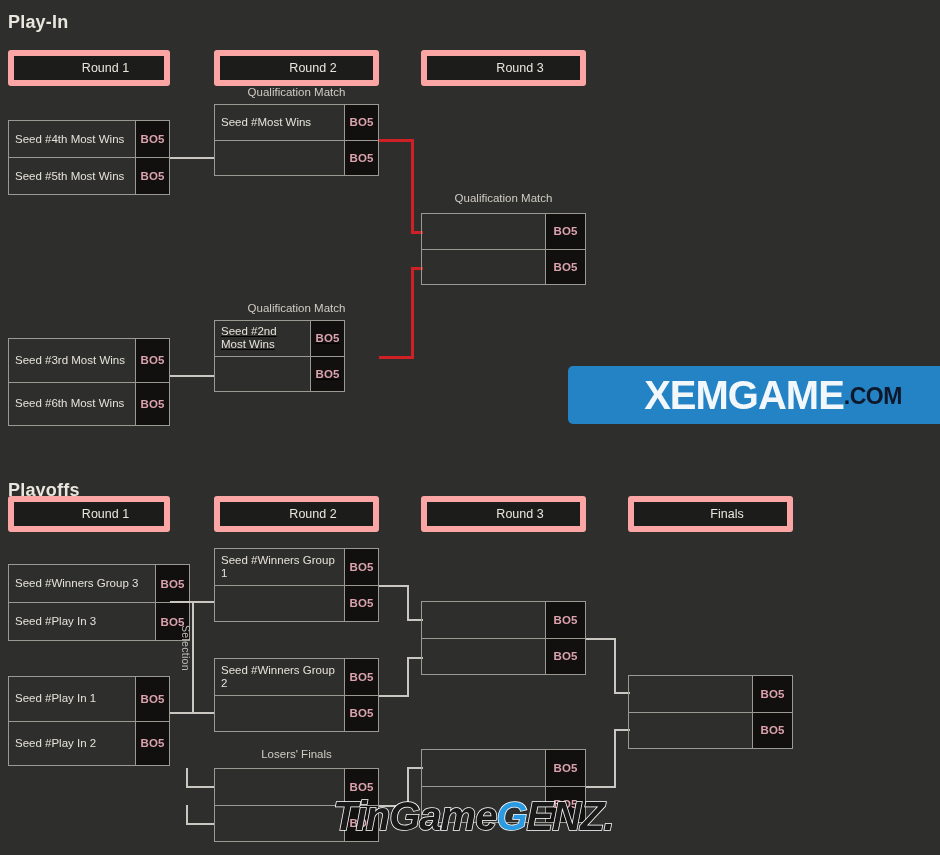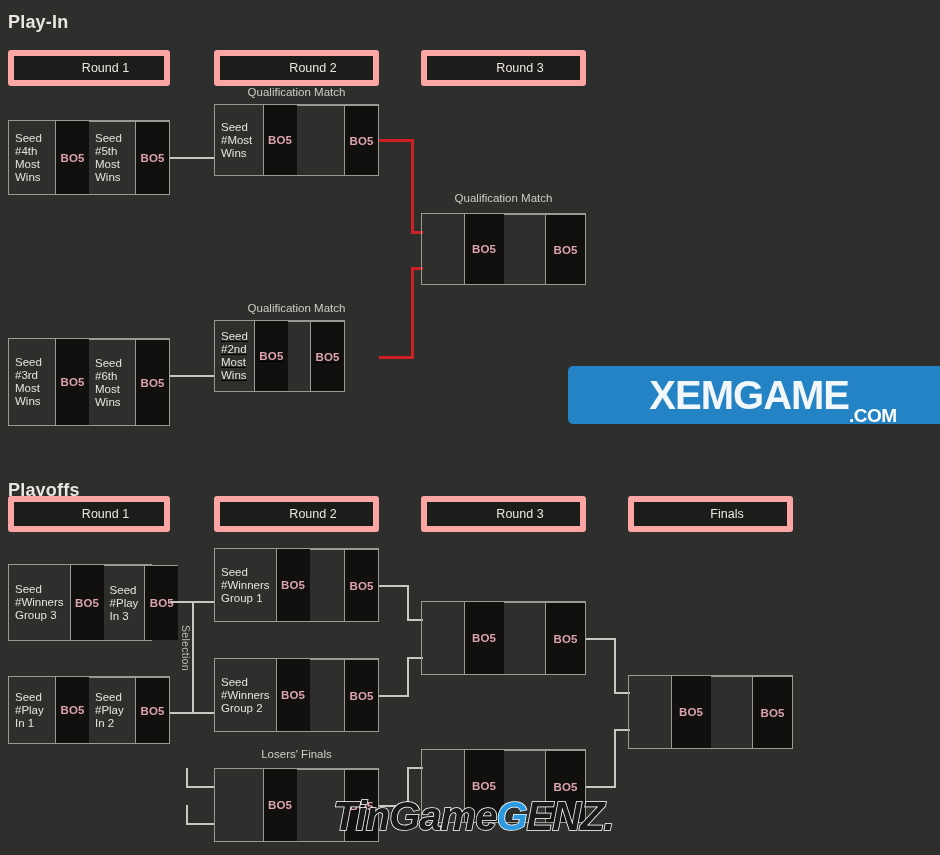--- a/index.html
+++ b/index.html
@@ -56,21 +56,21 @@
     text-align: center;
   }
 
   
   .match {
     position: absolute;
     box-sizing: border-box;
     border: 1px solid #9a9a93;
     background: transparent;
     display: flex;
-    flex-direction: row;
+    flex-direction: column;
   }
   .slot {
     box-sizing: border-box;
     flex: 1 1 0;
     display: flex;
     align-items: stretch;
     min-height: 0;
   }
   .slot + .slot {
     border-top: 1px solid #9a9a93;
@@ -132,27 +132,27 @@
     box-sizing: border-box;
   }
   .wm-xemgame .big {
     color: #f2f7fb;
     font-size: 40px;
     font-weight: bold;
     letter-spacing: -1px;
     line-height: 1;
   }
   .wm-xemgame .small {
-    color: #ffffff;
-    font-size: 19px;
+    color: #0f172a;
+    font-size: 23px;
     font-weight: bold;
     letter-spacing: -0.5px;
     line-height: 1;
     position: relative;
-    top: 20px;
+    top: 1px;
   }
   .wm-tingame {
     position: absolute;
     font-size: 40px;
     font-weight: bold;
     font-style: italic;
     line-height: 1;
     white-space: nowrap;
     letter-spacing: -1px;
     color: #1a1a1a;
@@ -248,32 +248,32 @@
       <span class="small">.COM</span>
   </div>
 
   <div class="section-title" style="left:8px; top:480px;">Playoffs</div>
 
   <div class="round-header" style="left:8px; top:496px; width:162px;">Round 1</div>
   <div class="round-header" style="left:214px; top:496px; width:165px;">Round 2</div>
   <div class="round-header" style="left:421px; top:496px; width:165px;">Round 3</div>
   <div class="round-header" style="left:628px; top:496px; width:165px;">Finals</div>
 
-  <div class="match" style="left:8px; top:564px; width:144px; height:77px;">
+  <div class="match" style="left:8px; top:564px; width:182px; height:77px;">
     <div class="slot">
       <div class="slot-name">Seed #Winners Group 3</div>
       <div class="slot-format">BO5</div>
     </div>
     <div class="slot">
       <div class="slot-name">Seed #Play In 3</div>
       <div class="slot-format">BO5</div>
     </div>
   </div>
 
-  <div class="match" style="left:8px; top:676px; width:162px; height:68px;">
+  <div class="match" style="left:8px; top:676px; width:162px; height:90px;">
     <div class="slot">
       <div class="slot-name">Seed #Play In 1</div>
       <div class="slot-format">BO5</div>
     </div>
     <div class="slot">
       <div class="slot-name">Seed #Play In 2</div>
       <div class="slot-format">BO5</div>
     </div>
   </div>
 

